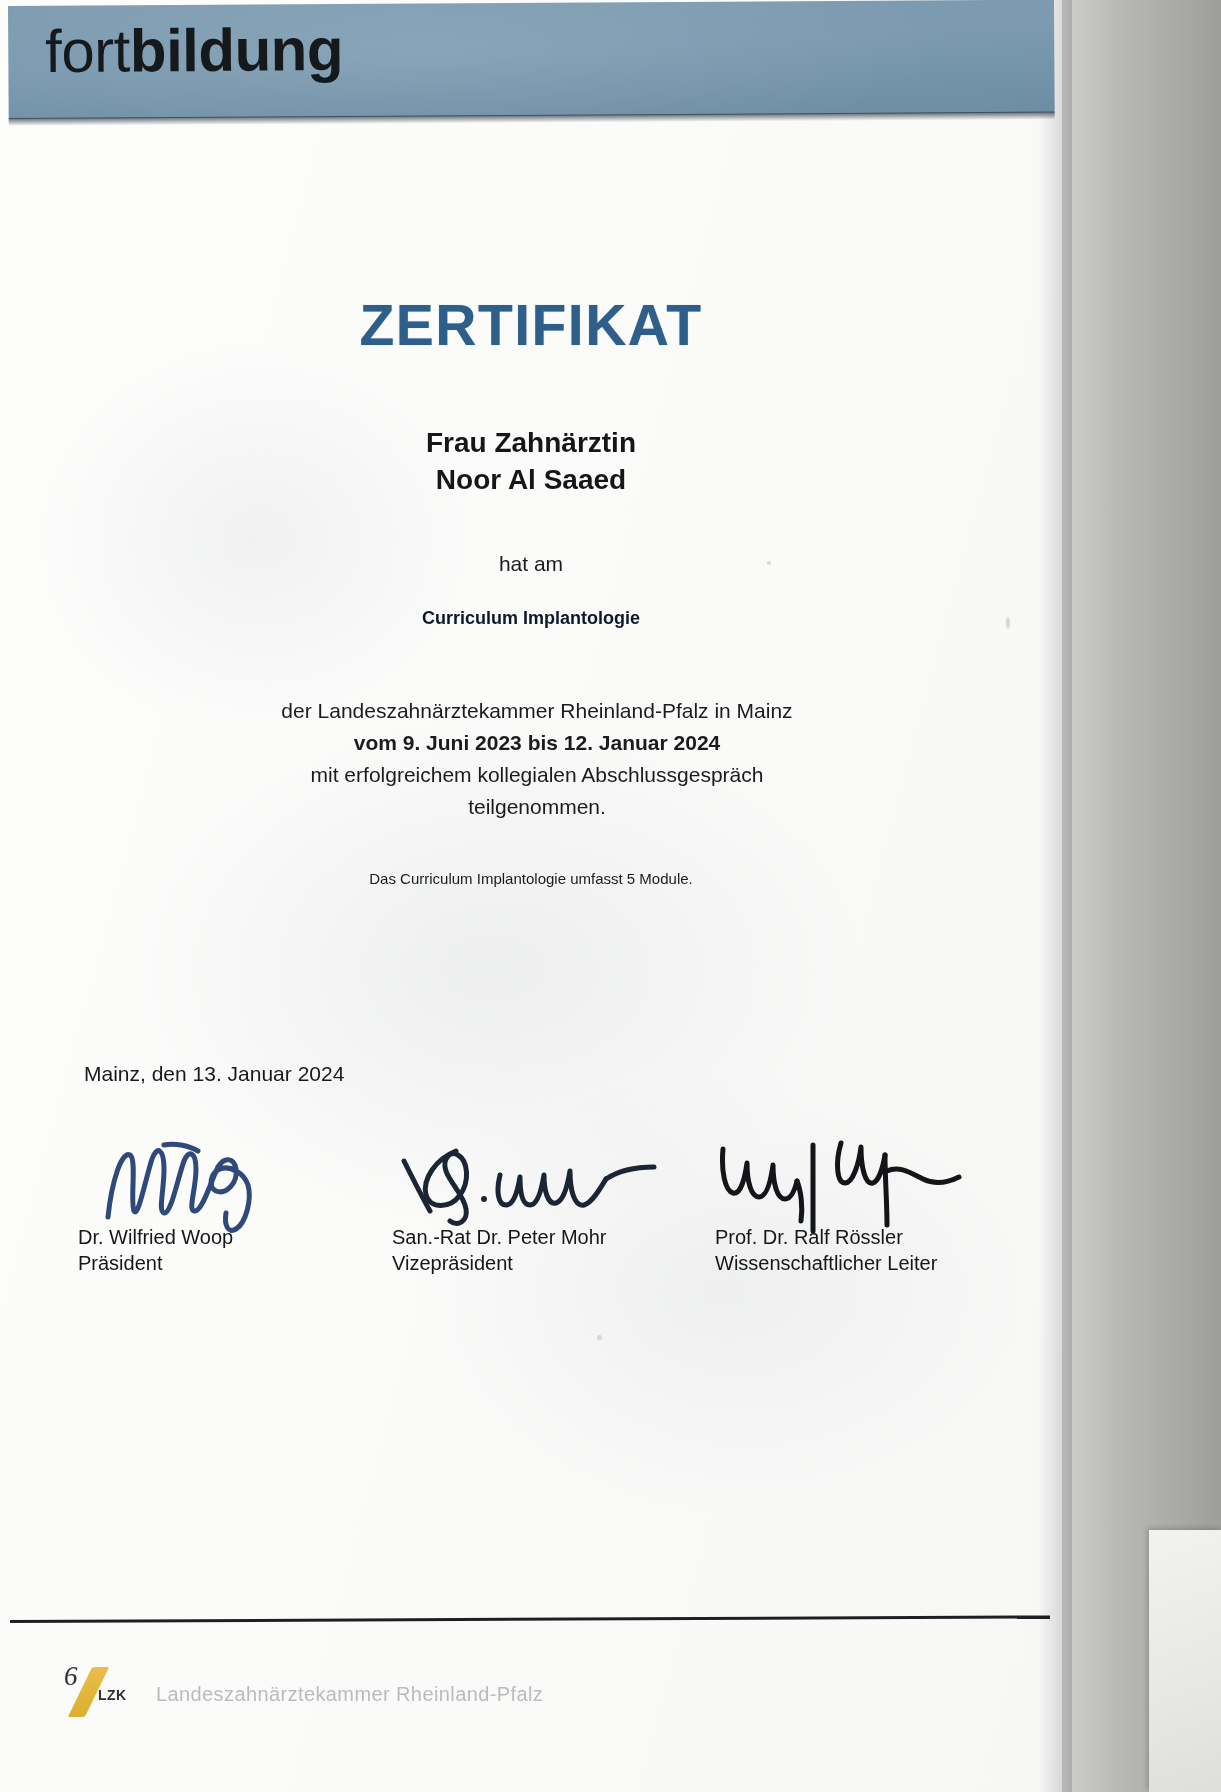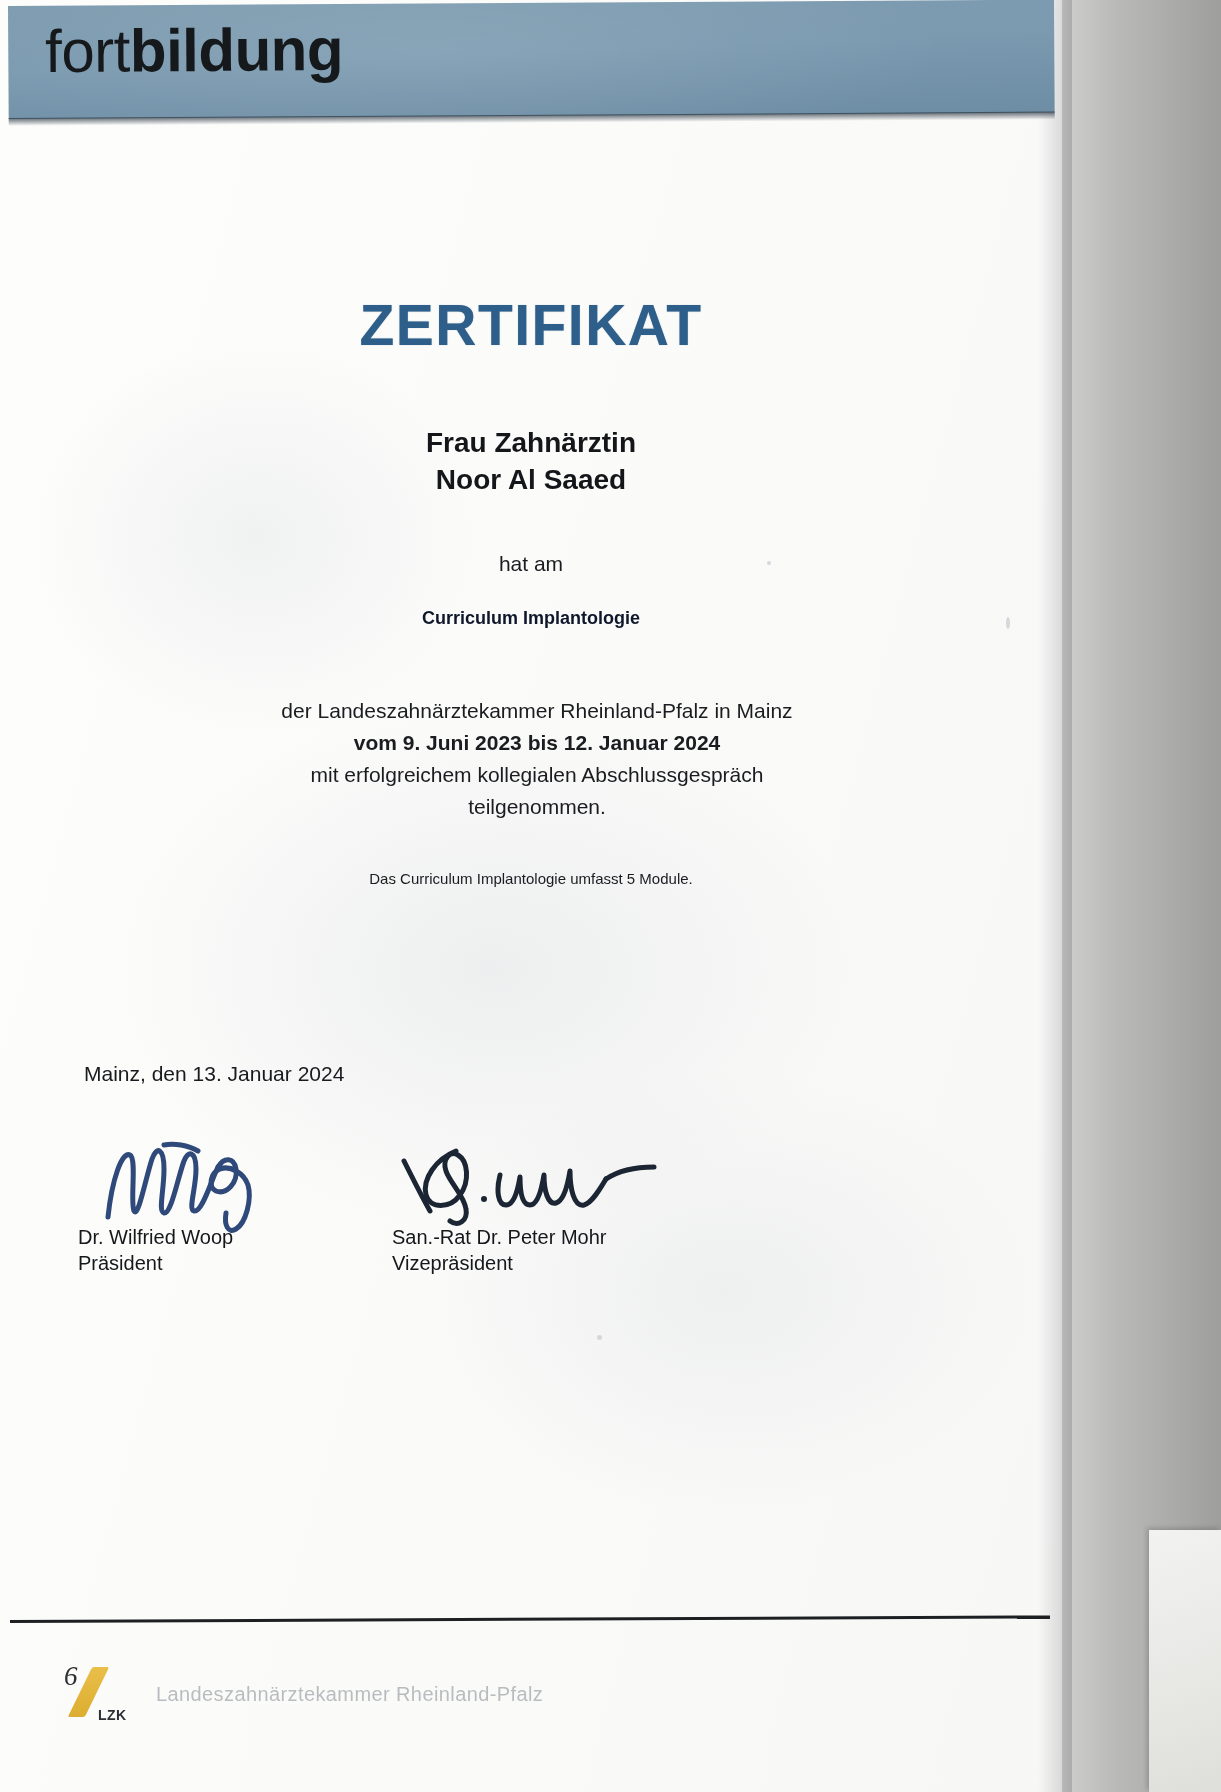--- a/index.html
+++ b/index.html
@@ -231,21 +231,21 @@
   .lzk-six {
     position: absolute;
     left: 4px; top: -4px;
     font-size: 27px;
     color: #2c2f33;
     font-family: "Liberation Serif", serif;
     font-style: italic;
   }
   .lzk-abbr {
     position: absolute;
-    left: 38px; top: 42px;
+    left: 38px; top: 22px;
     font-size: 14px;
     font-weight: 700;
     color: #2c2f33;
     letter-spacing: 0.5px;
   }
   .footer-text {
     position: absolute;
     left: 96px;
     top: 18px;
     font-size: 20px;
@@ -324,20 +324,34 @@
             <path d="M64 26 C44 34, 30 54, 34 70 C38 84, 58 84, 68 70 C78 56, 76 36, 66 30 C58 25, 50 34, 54 46 C58 58, 72 70, 74 84 C76 96, 66 102, 58 96"></path>
             <circle cx="92" cy="74" r="3" fill="#1b2533" stroke="none"></circle>
             <path d="M108 50 C104 66, 106 80, 114 80 C122 80, 126 64, 128 52 C128 66, 130 80, 138 80 C146 80, 150 62, 152 50 C152 66, 156 80, 164 78 C172 76, 176 58, 178 46 C178 64, 182 82, 192 80 C200 78, 208 64, 214 54"></path>
             <path d="M214 54 C226 46, 244 42, 262 42"></path>
           </svg>
         </div>
         <div class="sig-name">San.-Rat Dr. Peter Mohr</div>
         <div class="sig-role">Vizepräsident</div>
       </div>
 
+      <div class="sig-col c3">
+        <div class="sig-ink">
+          <svg width="300" height="110" viewBox="0 0 300 110" fill="none" stroke="#131519" stroke-width="5" stroke-linecap="round" stroke-linejoin="round">
+            <path d="M8 24 C6 46, 10 66, 18 68 C26 70, 30 52, 32 38 C32 56, 36 72, 44 72 C52 72, 56 54, 58 40 C58 58, 62 74, 70 74 C76 74, 80 64, 82 56"></path>
+            <path d="M82 56 C86 66, 88 82, 86 96"></path>
+            <path d="M98 20 L98 106"></path>
+            <path d="M126 18 C120 38, 122 58, 130 58 C138 58, 144 38, 146 22 C146 42, 150 60, 158 58 C164 56, 168 42, 170 30"></path>
+            <path d="M170 30 C170 52, 172 78, 172 100"></path>
+            <path d="M172 46 C184 40, 196 48, 208 54 C220 60, 232 58, 244 52"></path>
+          </svg>
+        </div>
+        <div class="sig-name">Prof. Dr. Ralf Rössler</div>
+        <div class="sig-role">Wissenschaftlicher Leiter</div>
+      </div>
 
     </div>
 
     <div class="footer-rule"></div>
 
     <div class="footer">
       <div class="lzk-mark">
         <div class="lzk-slash"></div>
         <div class="lzk-six">6</div>
         <div class="lzk-abbr">LZK</div>

